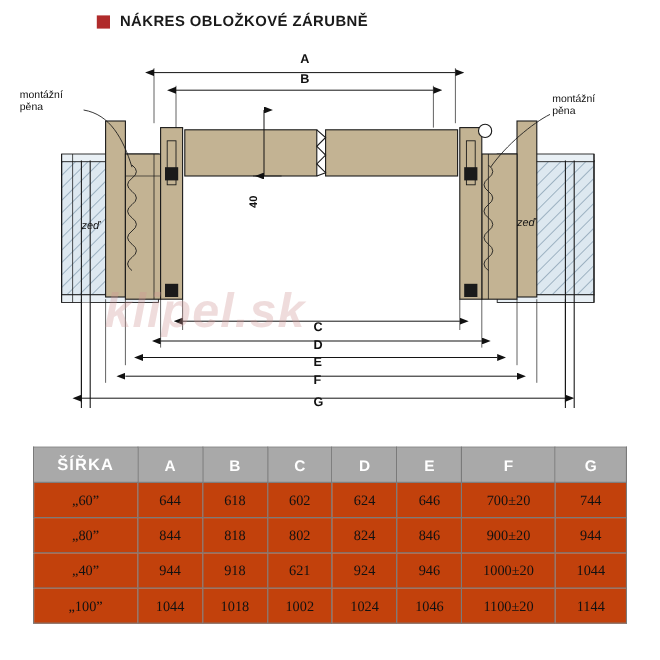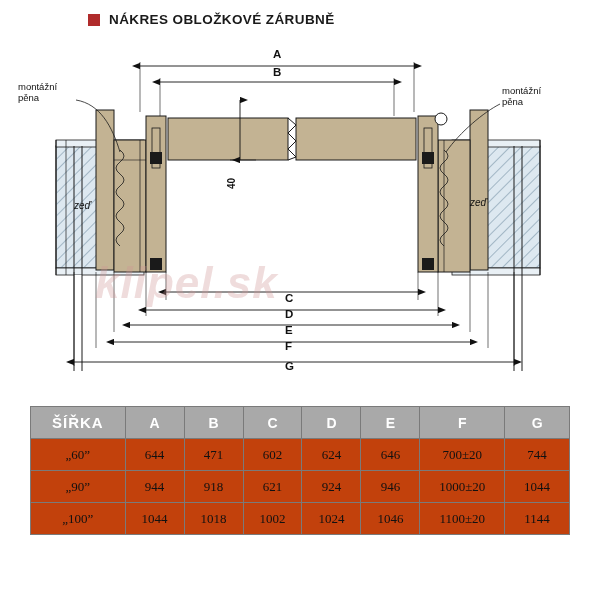--- a/index.html
+++ b/index.html
@@ -335,29 +335,39 @@
           <th>D</th>
           <th>E</th>
           <th>F</th>
           <th>G</th>
         </tr>
       </thead>
       <tbody>
         <tr>
           <td class="first">„60”</td>
           <td>644</td>
-          <td>471</td>
+          <td>618</td>
           <td>602</td>
           <td>624</td>
           <td>646</td>
           <td>700±20</td>
           <td>744</td>
         </tr>
         <tr>
-          <td class="first">„90”</td>
+          <td class="first">„80”</td>
+          <td>844</td>
+          <td>818</td>
+          <td>802</td>
+          <td>824</td>
+          <td>846</td>
+          <td>900±20</td>
+          <td>944</td>
+        </tr>
+        <tr>
+          <td class="first">„40”</td>
           <td>944</td>
           <td>918</td>
           <td>621</td>
           <td>924</td>
           <td>946</td>
           <td>1000±20</td>
           <td>1044</td>
         </tr>
         <tr>
           <td class="first">„100”</td>

